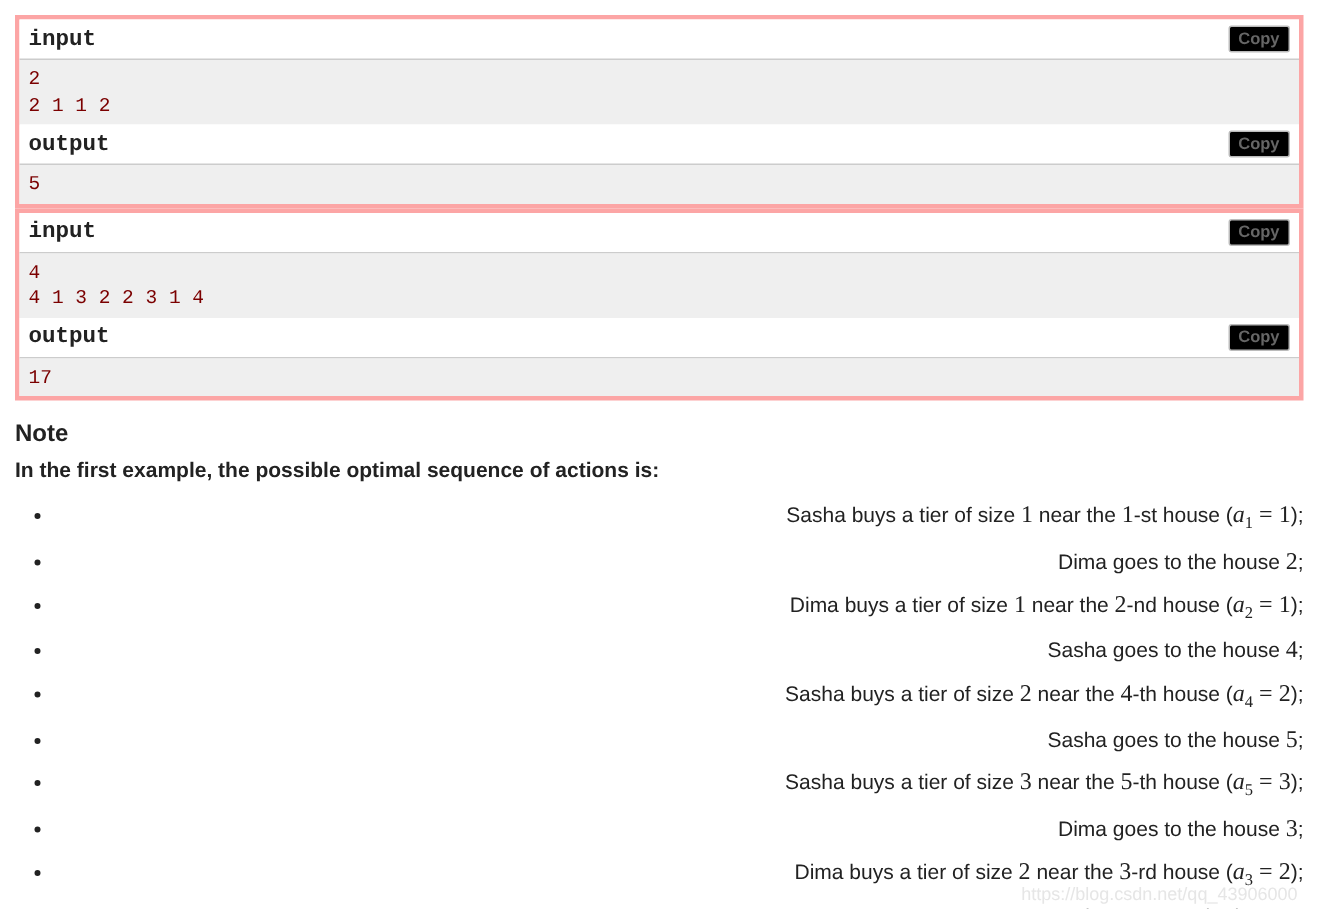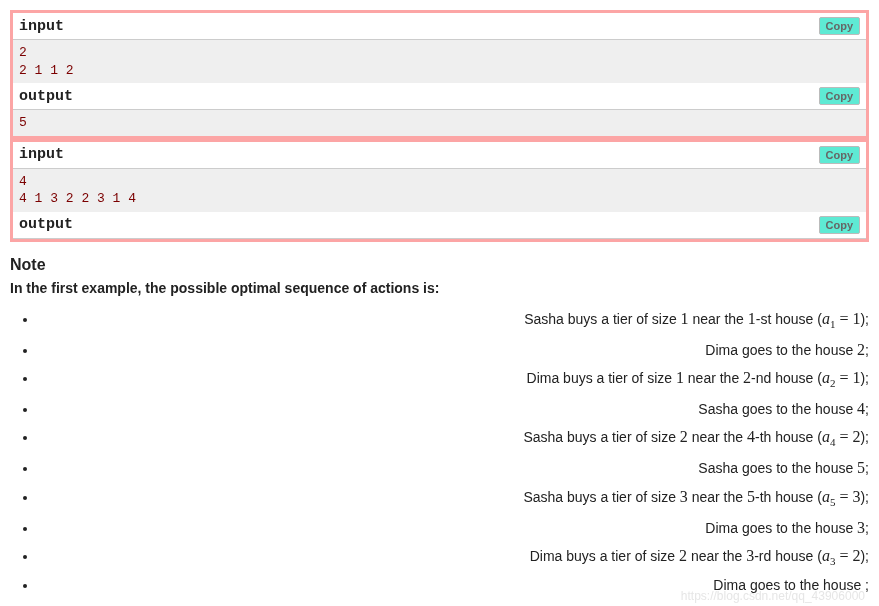--- a/index.html
+++ b/index.html
@@ -33,21 +33,21 @@
     font-size: 13px;
     color: #7b0000;
     white-space: pre;
     line-height: 1.35;
   }
   .copy-btn {
     font-family: Arial, sans-serif;
     font-size: 11px;
     padding: 2px 6px;
     border: 1px solid #bbb;
-    background: #5eead4;
+    background: #000000;
     color: #666;
     border-radius: 2px;
     cursor: pointer;
   }
   .section-title {
     font-weight: bold;
     font-size: 16px;
     margin: 14px 0 6px 0;
   }
   .note-intro {
@@ -104,20 +104,21 @@
   <div class="sample-header">
     <span>input</span>
     <span class="copy-btn">Copy</span>
   </div>
   <div class="sample-body">4
 4 1 3 2 2 3 1 4</div>
   <div class="sample-header">
     <span>output</span>
     <span class="copy-btn">Copy</span>
   </div>
+  <div class="sample-body">17</div>
 </div>
 
 <div class="section-title">Note</div>
 <p class="note-intro">In the first example, the possible optimal sequence of actions is:</p>
 
 <ul class="steps">
 
 <li>Sasha buys a tier of size <span class="math">1</span> near the <span class="math">1</span>-st house (<span class="math"><i>a</i><span class="sub">1</span> = 1</span>);</li>
     <li>Dima goes to the house <span class="math">2</span>;</li>
     <li>Dima buys a tier of size <span class="math">1</span> near the <span class="math">2</span>-nd house (<span class="math"><i>a</i><span class="sub">2</span> = 1</span>);</li>

